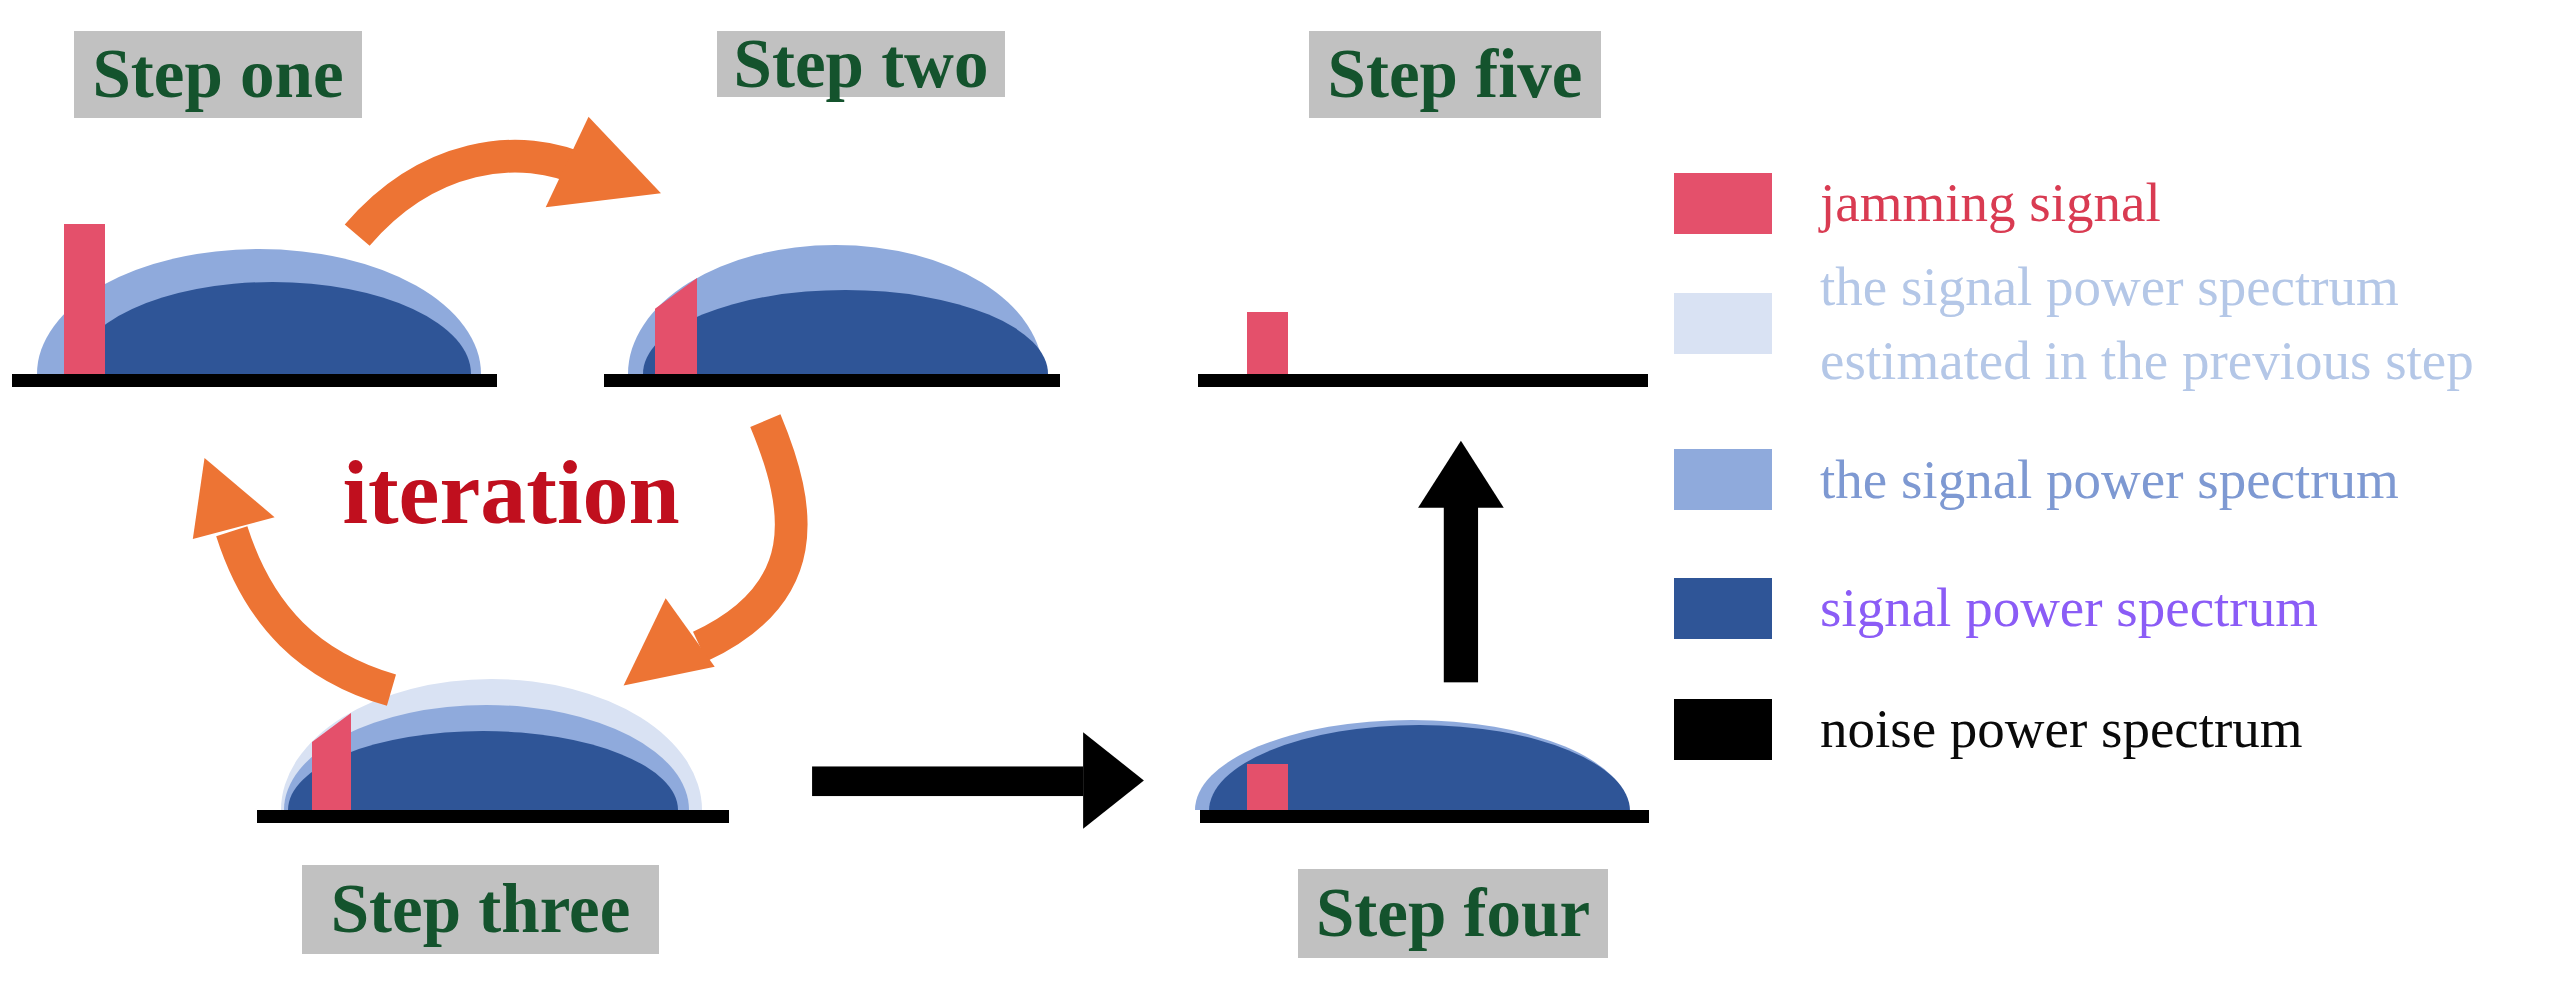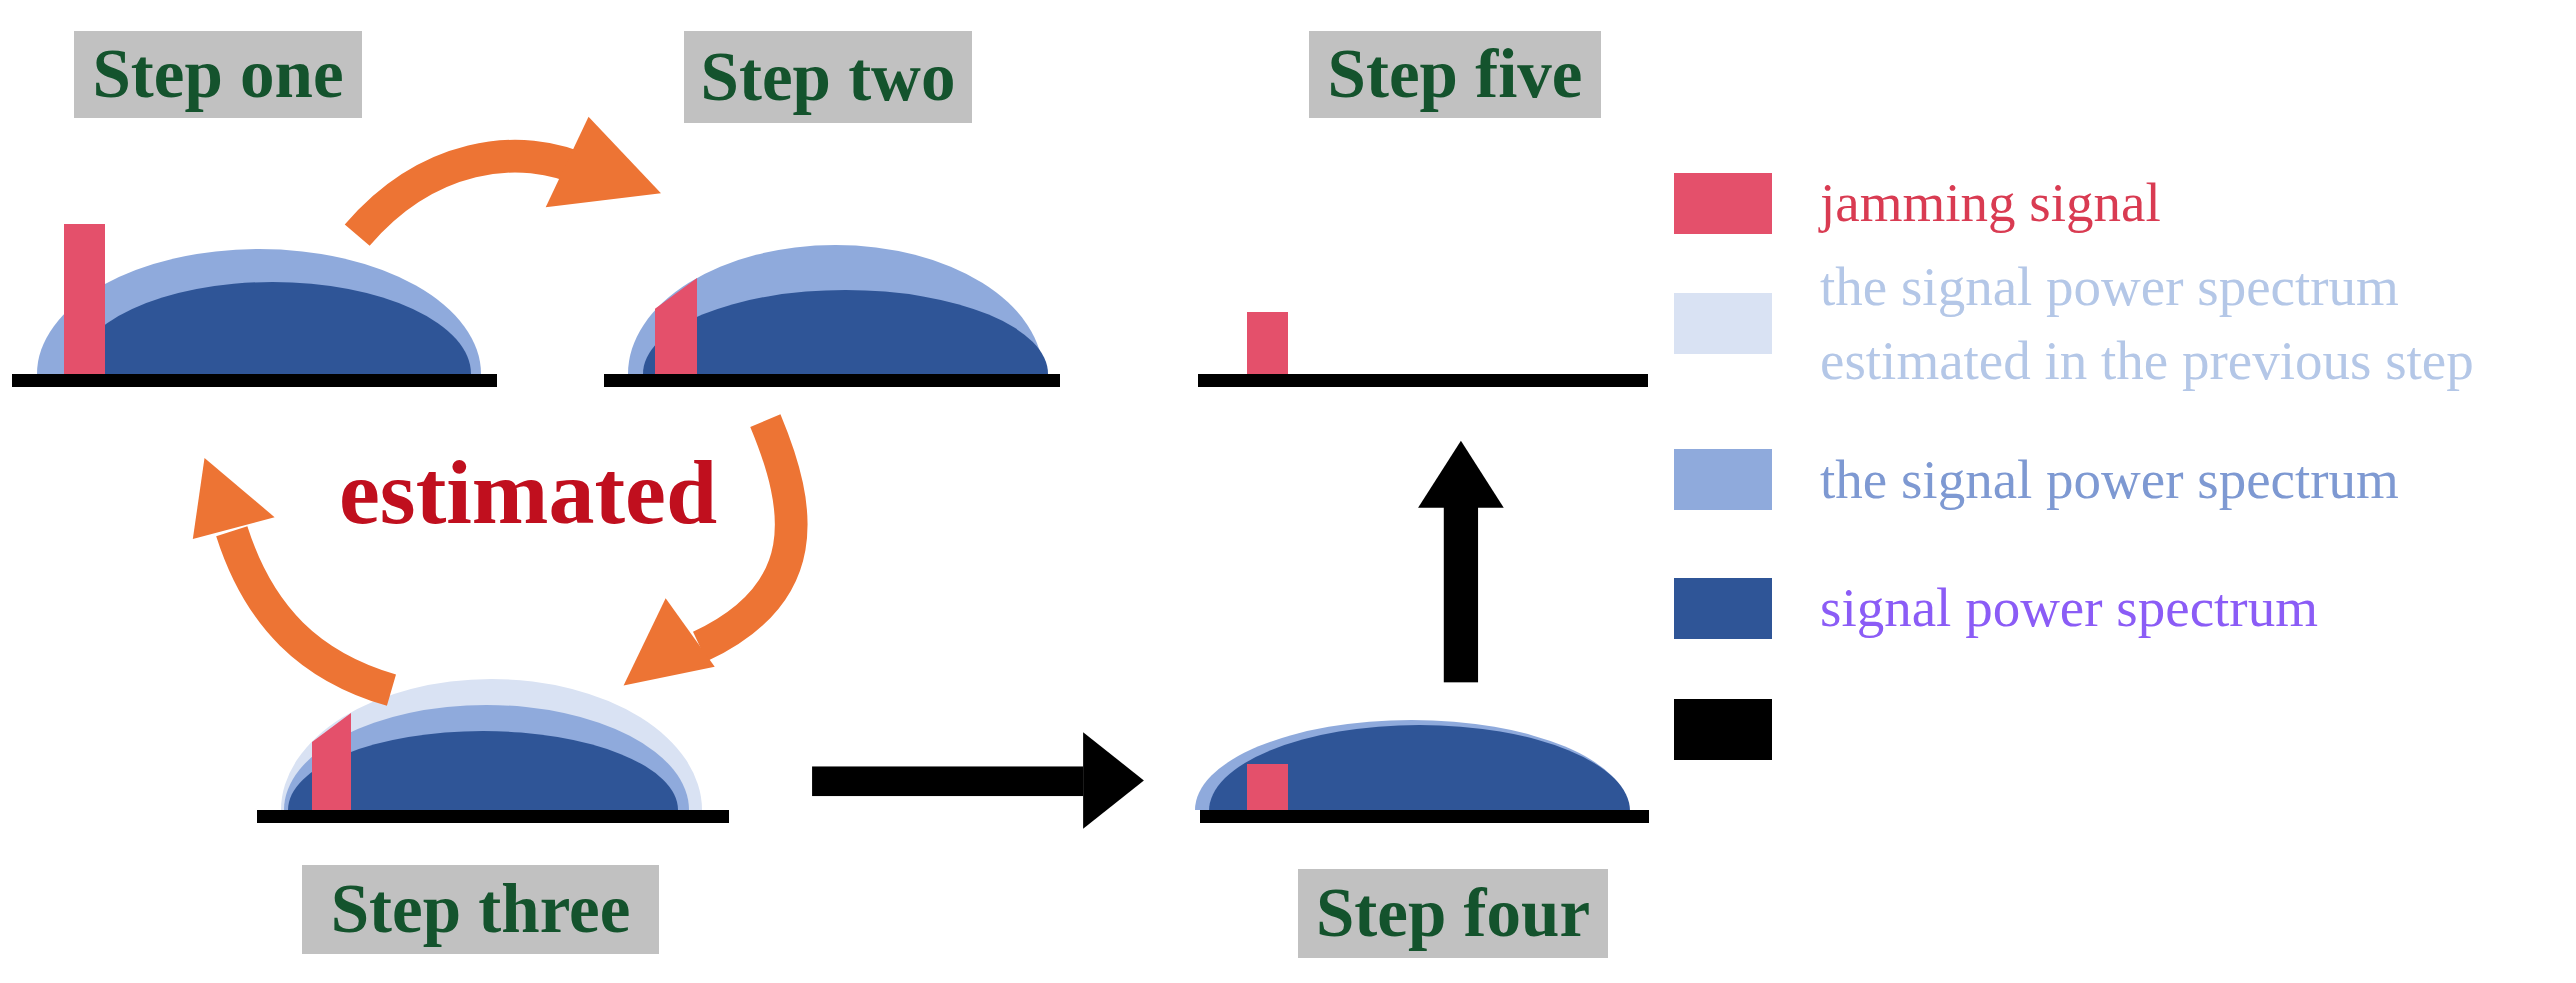--- a/index.html
+++ b/index.html
@@ -9,21 +9,21 @@
     font-family:"Liberation Serif","DejaVu Serif",serif;
   }
   
   .step-label {
     position:absolute; background:#C1C1C1; color:#14532d;
     font-weight:bold; text-align:center;
     font-size:69px; z-index:7;
     display:flex; align-items:center; justify-content:center;
   }
   #label-one   { left:74px;   top:31px;   width:288px; height:87px; }
-  #label-two   { left:684px;  top:31px;   width:288px; height:92px; }
+  #label-two   { left:717px;  top:31px;   width:288px; height:66px; }
   #label-five  { left:1309px; top:31px;   width:292px; height:87px; }
   #label-three { left:302px;  top:865px; width:357px; height:89px; }
   #label-four  { left:1298px; top:869px; width:310px; height:89px; }
 
   
   .baseline { position:absolute; height:12.5px; background:#000000; z-index:5; }
   #base-one   { left:11.7px;   top:374px;  width:485px; }
   #base-two   { left:604px;  top:374px;  width:456px; }
   #base-five  { left:1198px; top:374px;  width:450px; }
   #base-three { left:257px;  top:810px; width:472px; }
@@ -117,21 +117,21 @@
   <div class="dome mid" id="s3-mid"></div>
   <div class="dome dark" id="s3-dark"></div>
   <div class="jam" id="jam-three"></div>
   <div class="baseline" id="base-three"></div>
 
   <div class="dome mid" id="s4-mid"></div>
   <div class="dome dark" id="s4-dark"></div>
   <div class="jam" id="jam-four"></div>
   <div class="baseline" id="base-four"></div>
 
-  <div id="iteration">estimated</div>
+  <div id="iteration">iteration</div>
 
   <svg id="arrows" width="2576" height="983" viewBox="0 0 3306 1262">
 
     <g>
       <path d="M 458 302 C 545 200, 665 178, 755 222" stroke="#ED7434" stroke-width="42" fill="none"></path>
       <polygon points="755,150 848,248 700,266" fill="#ED7434"></polygon>
     </g>
 
     <g>
       <path d="M 982 540 C 1030 655, 1044 762, 898 830" stroke="#ED7434" stroke-width="42" fill="none"></path>
@@ -171,17 +171,18 @@
       <div class="legend-text tx-mid">
         <div>the signal power spectrum</div>
       </div>
     </div>
     <div class="legend-row" id="lrow-4">
       <div class="legend-swatch sw-dark"></div>
       <div class="legend-text tx-dark">signal power spectrum</div>
     </div>
     <div class="legend-row" id="lrow-5">
       <div class="legend-swatch sw-black"></div>
+      <div class="legend-text tx-black">noise power spectrum</div>
     </div>
   </div>
 
 </div>
 
 
 </body></html>

